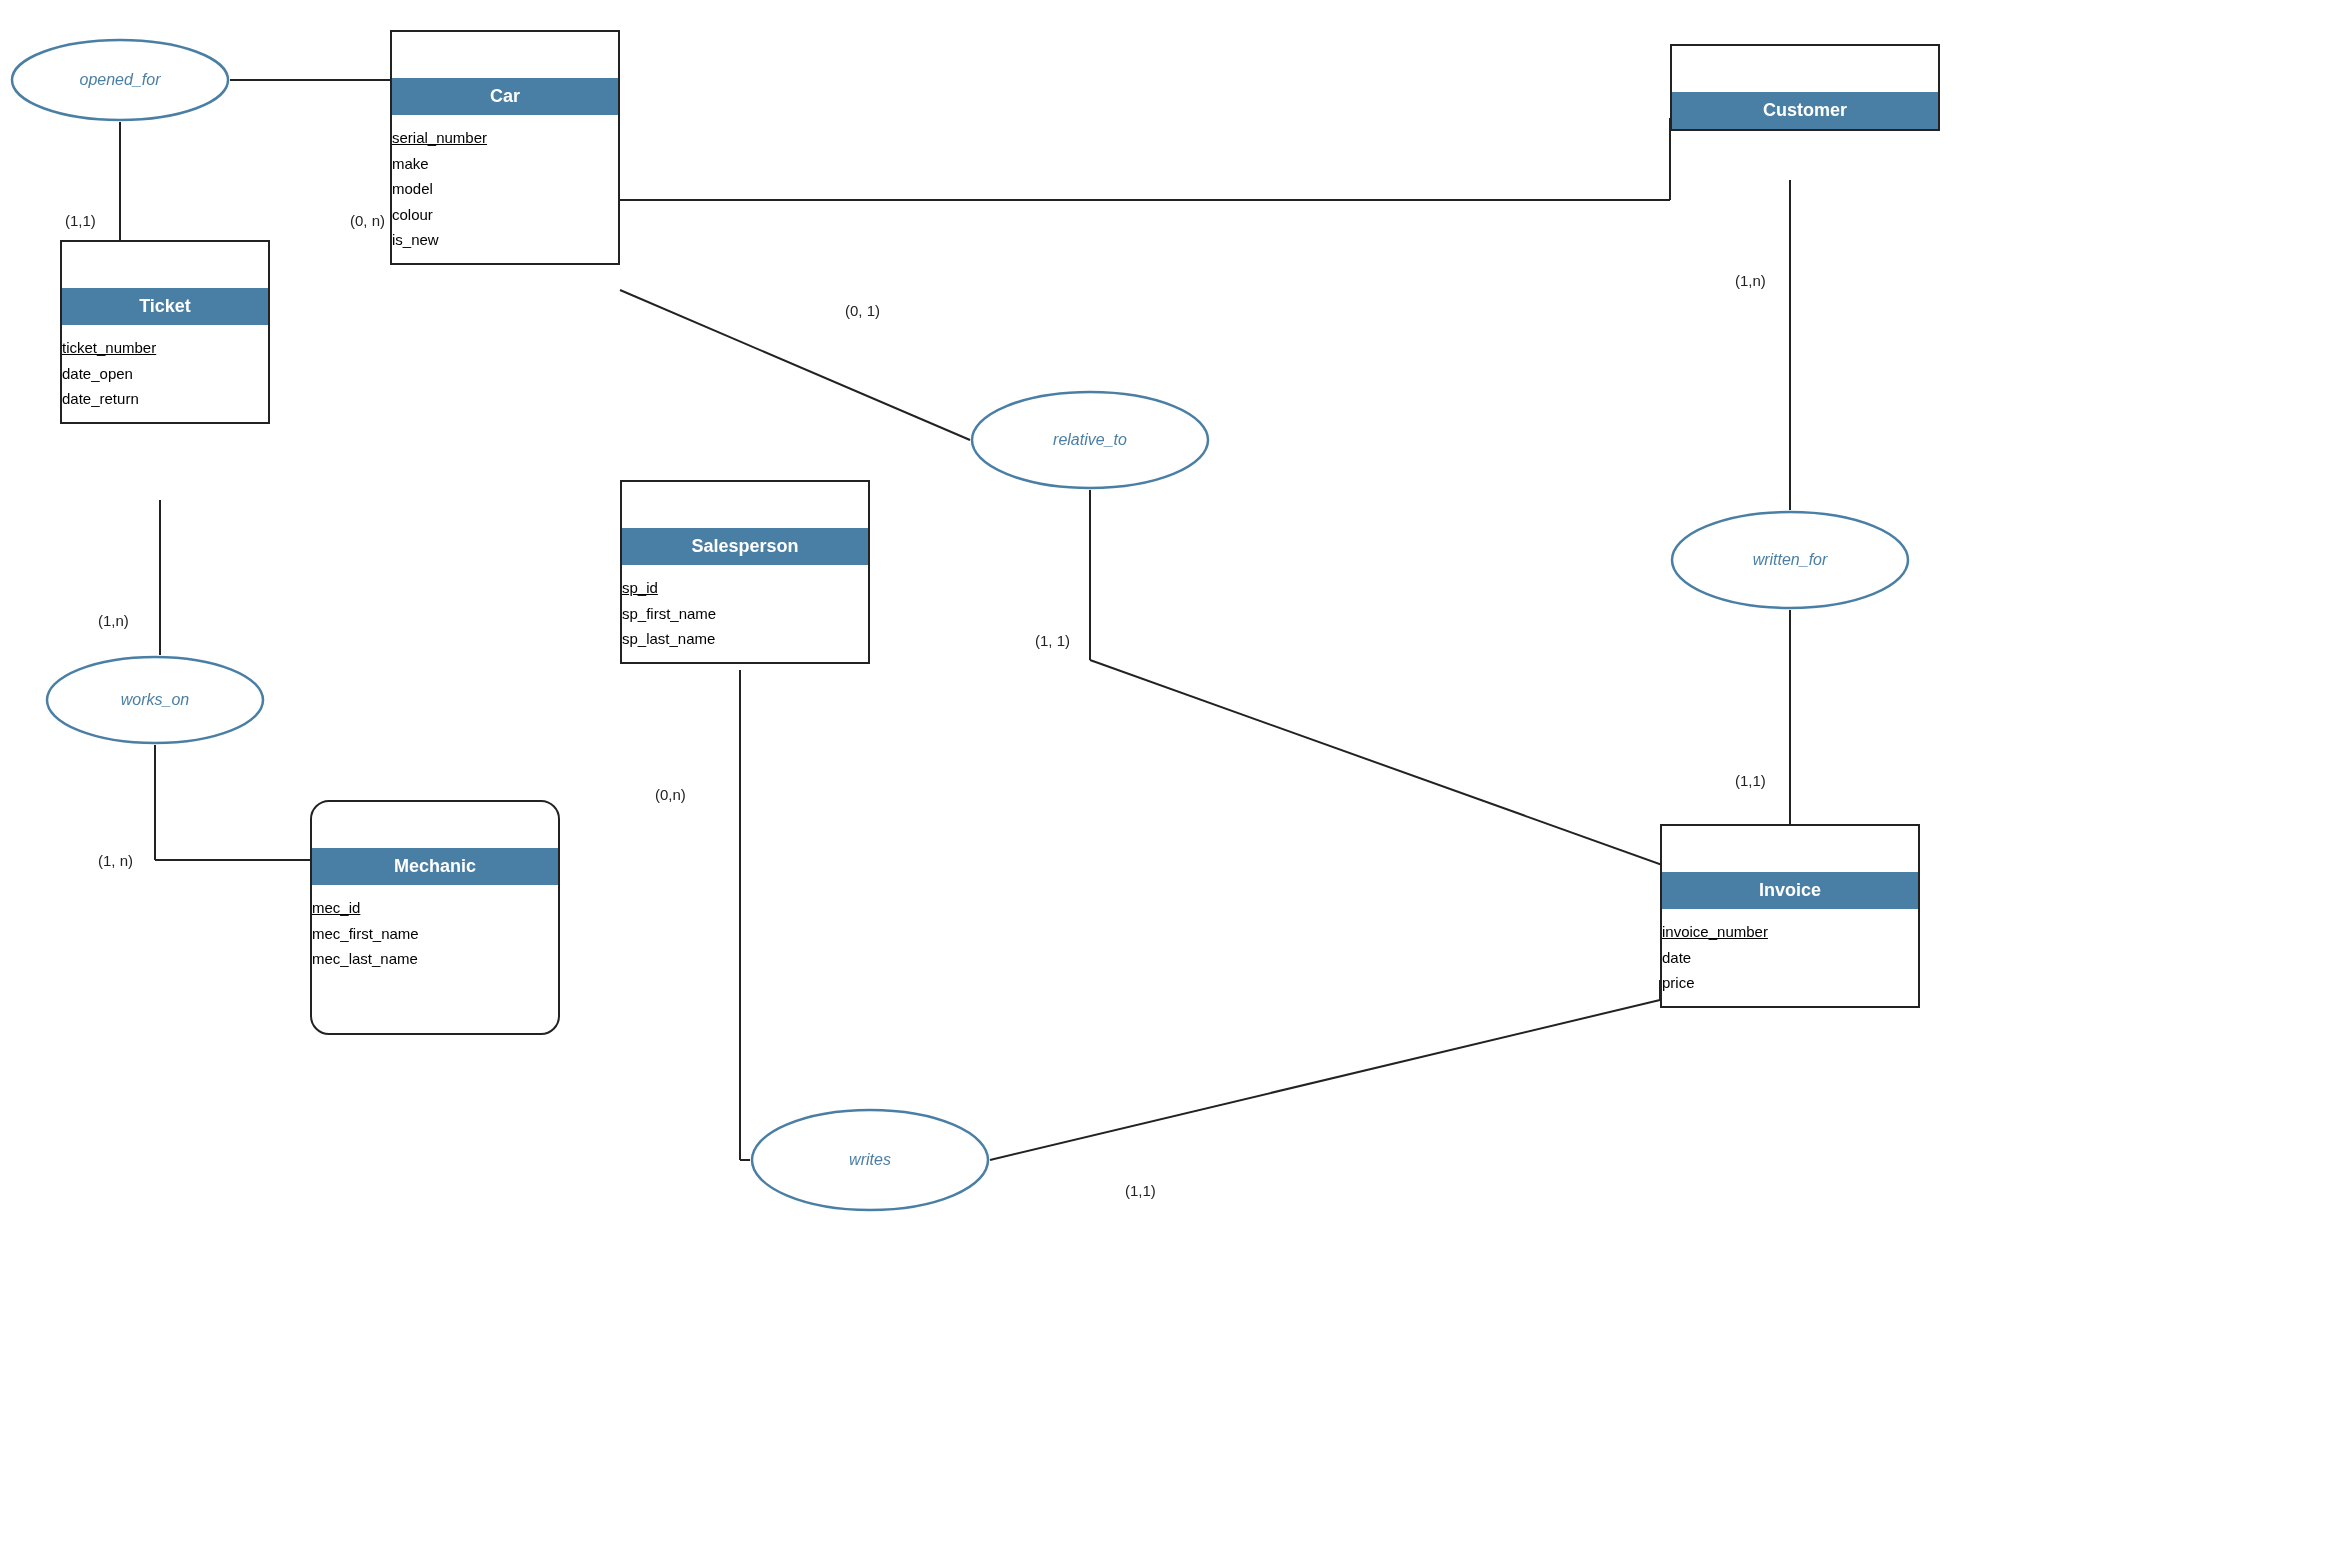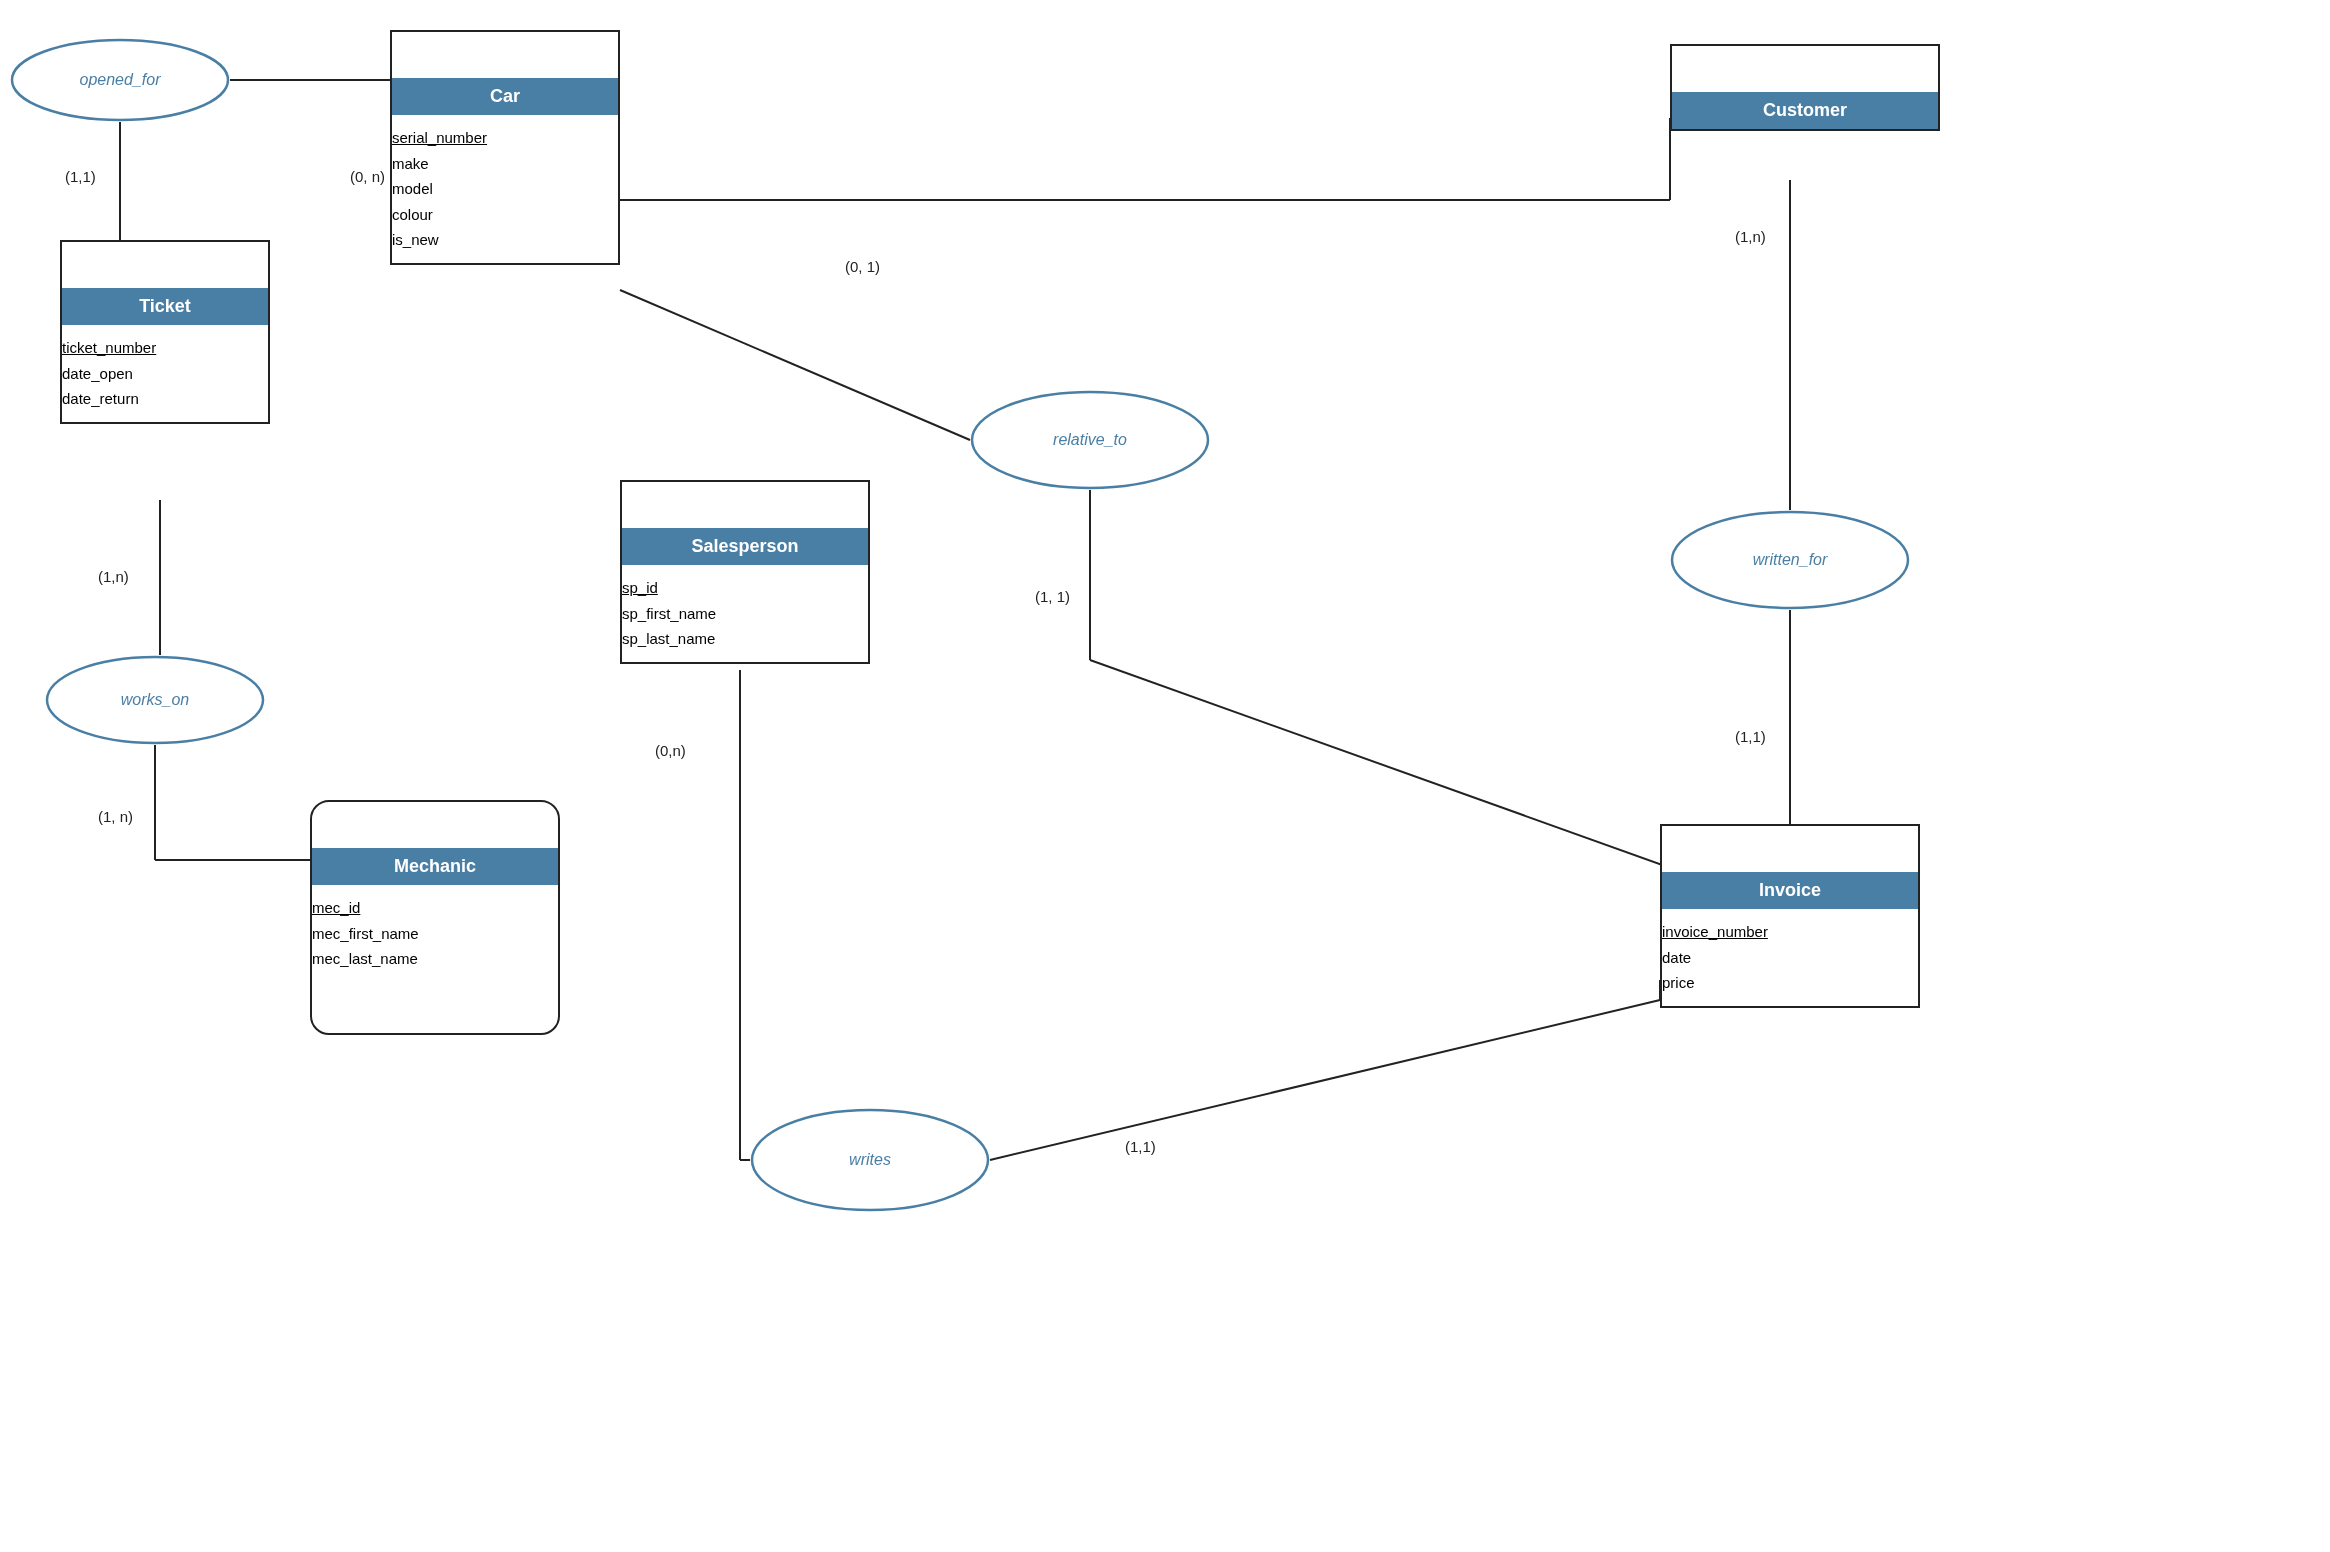--- a/index.html
+++ b/index.html
@@ -61,20 +61,21 @@
       color: #4a7fa5;
       font-size: 16px;
       font-style: italic;
     }
 
     
     .card-label {
       position: absolute;
       font-size: 15px;
       color: #222;
+      margin-top: 44px;
     }
 
     
     .lines-layer {
       position: absolute;
       top: 0; left: 0;
       width: 2330px;
       height: 1552px;
       pointer-events: none;
     }

